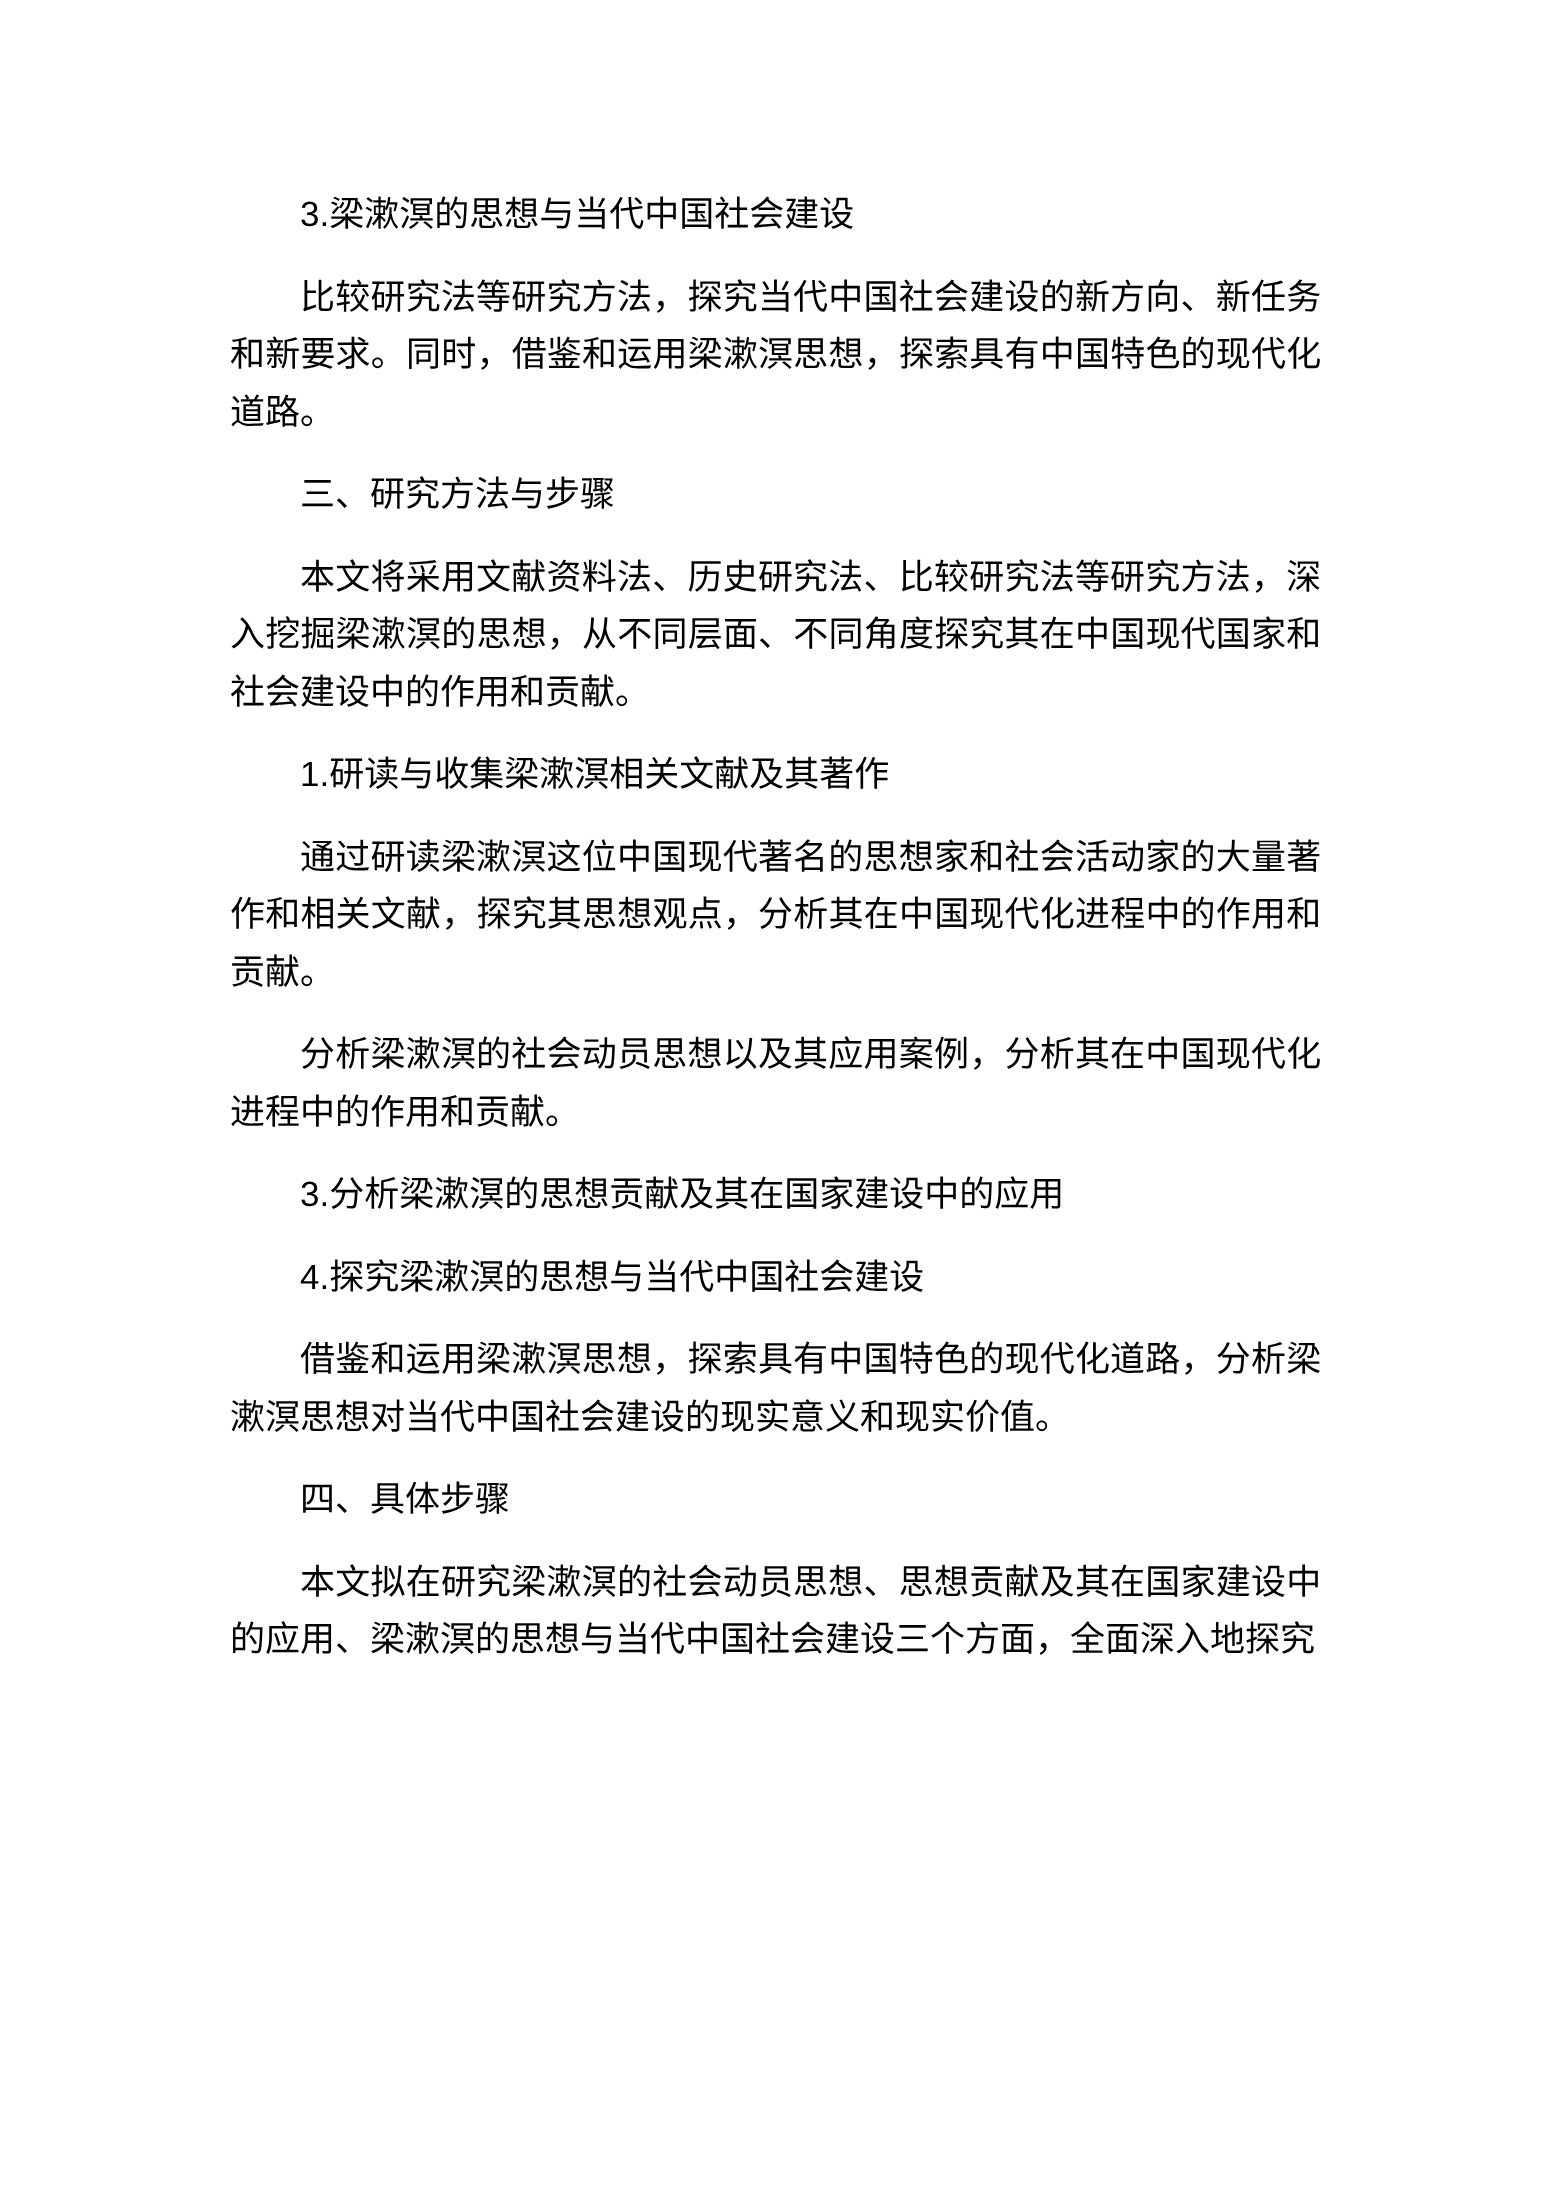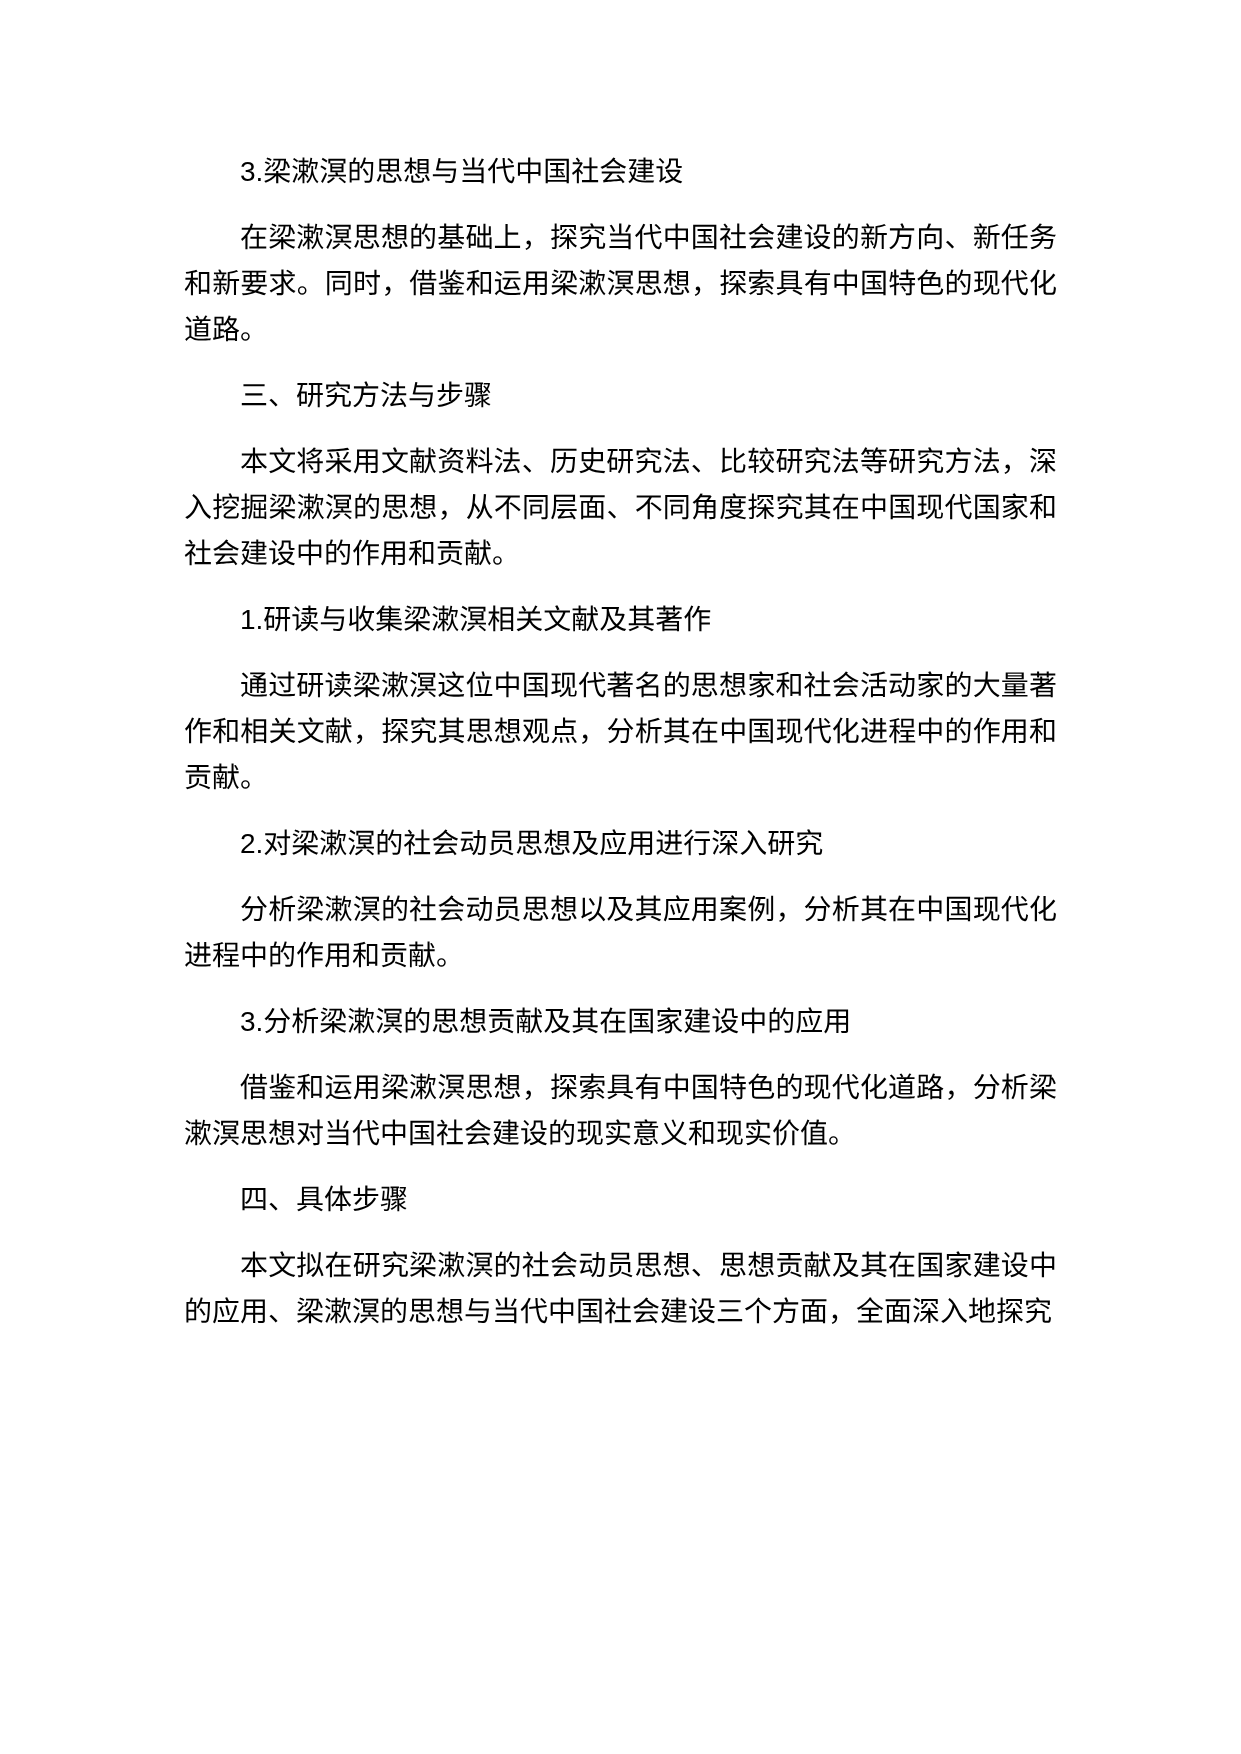--- a/index.html
+++ b/index.html
@@ -27,24 +27,24 @@
     text-indent: 2em;
     word-break: break-all;
     overflow-wrap: anywhere;
   }
 </style>
 </head>
 <body>
 
 <div class="page">
   <p>3.梁漱溟的思想与当代中国社会建设</p>
-  <p>在梁漱溟思想的基础上，探究当代中国社会建设的新方向、新任务和新要求。同时，借鉴和运用梁漱溟思想，探索具有中国特色的现代化道路。</p>
+  <p>比较研究法等研究方法，探究当代中国社会建设的新方向、新任务和新要求。同时，借鉴和运用梁漱溟思想，探索具有中国特色的现代化道路。</p>
   <p>三、研究方法与步骤</p>
   <p>本文将采用文献资料法、历史研究法、比较研究法等研究方法，深入挖掘梁漱溟的思想，从不同层面、不同角度探究其在中国现代国家和社会建设中的作用和贡献。</p>
   <p>1.研读与收集梁漱溟相关文献及其著作</p>
   <p>通过研读梁漱溟这位中国现代著名的思想家和社会活动家的大量著作和相关文献，探究其思想观点，分析其在中国现代化进程中的作用和贡献。</p>
-  <p>2.对梁漱溟的社会动员思想及应用进行深入研究</p>
   <p>分析梁漱溟的社会动员思想以及其应用案例，分析其在中国现代化进程中的作用和贡献。</p>
   <p>3.分析梁漱溟的思想贡献及其在国家建设中的应用</p>
+  <p>4.探究梁漱溟的思想与当代中国社会建设</p>
   <p>借鉴和运用梁漱溟思想，探索具有中国特色的现代化道路，分析梁漱溟思想对当代中国社会建设的现实意义和现实价值。</p>
   <p>四、具体步骤</p>
   <p>本文拟在研究梁漱溟的社会动员思想、思想贡献及其在国家建设中的应用、梁漱溟的思想与当代中国社会建设三个方面，全面深入地探究</p>
 </div>
 
 </body></html>

